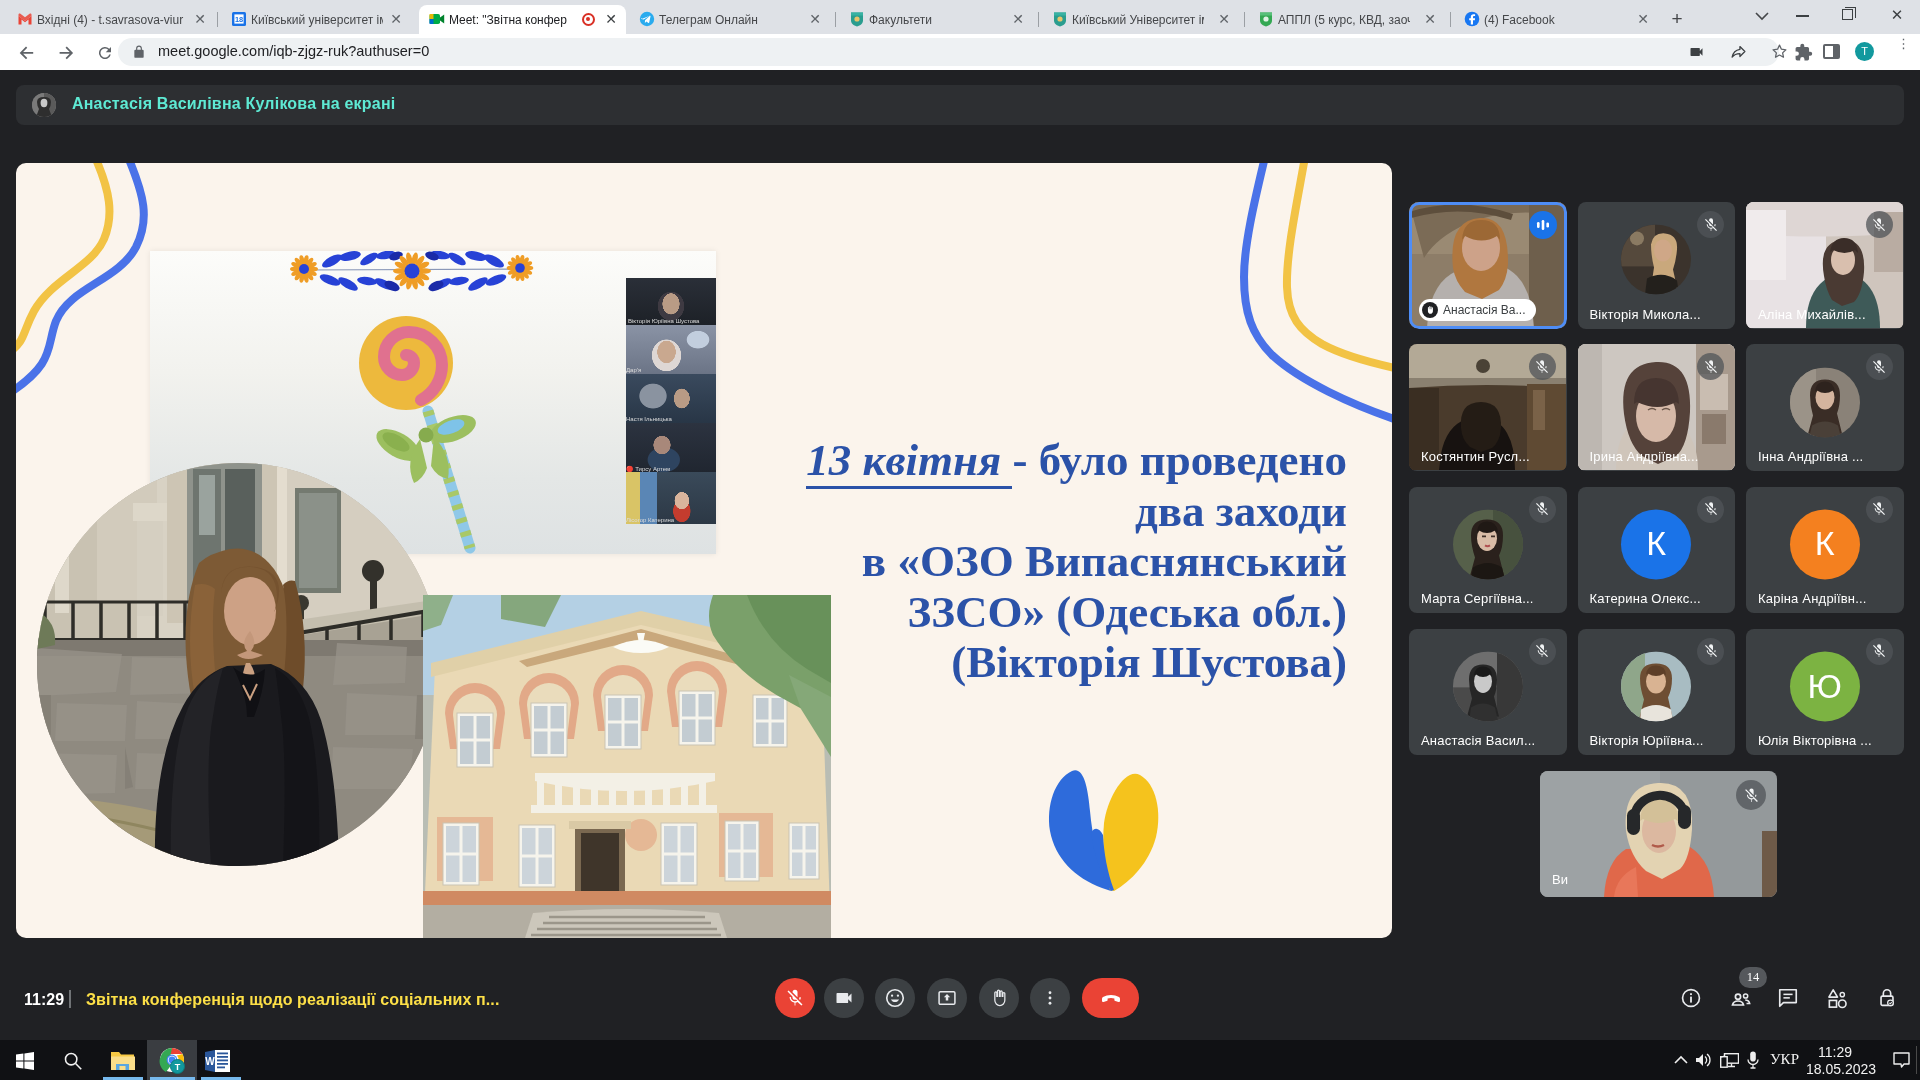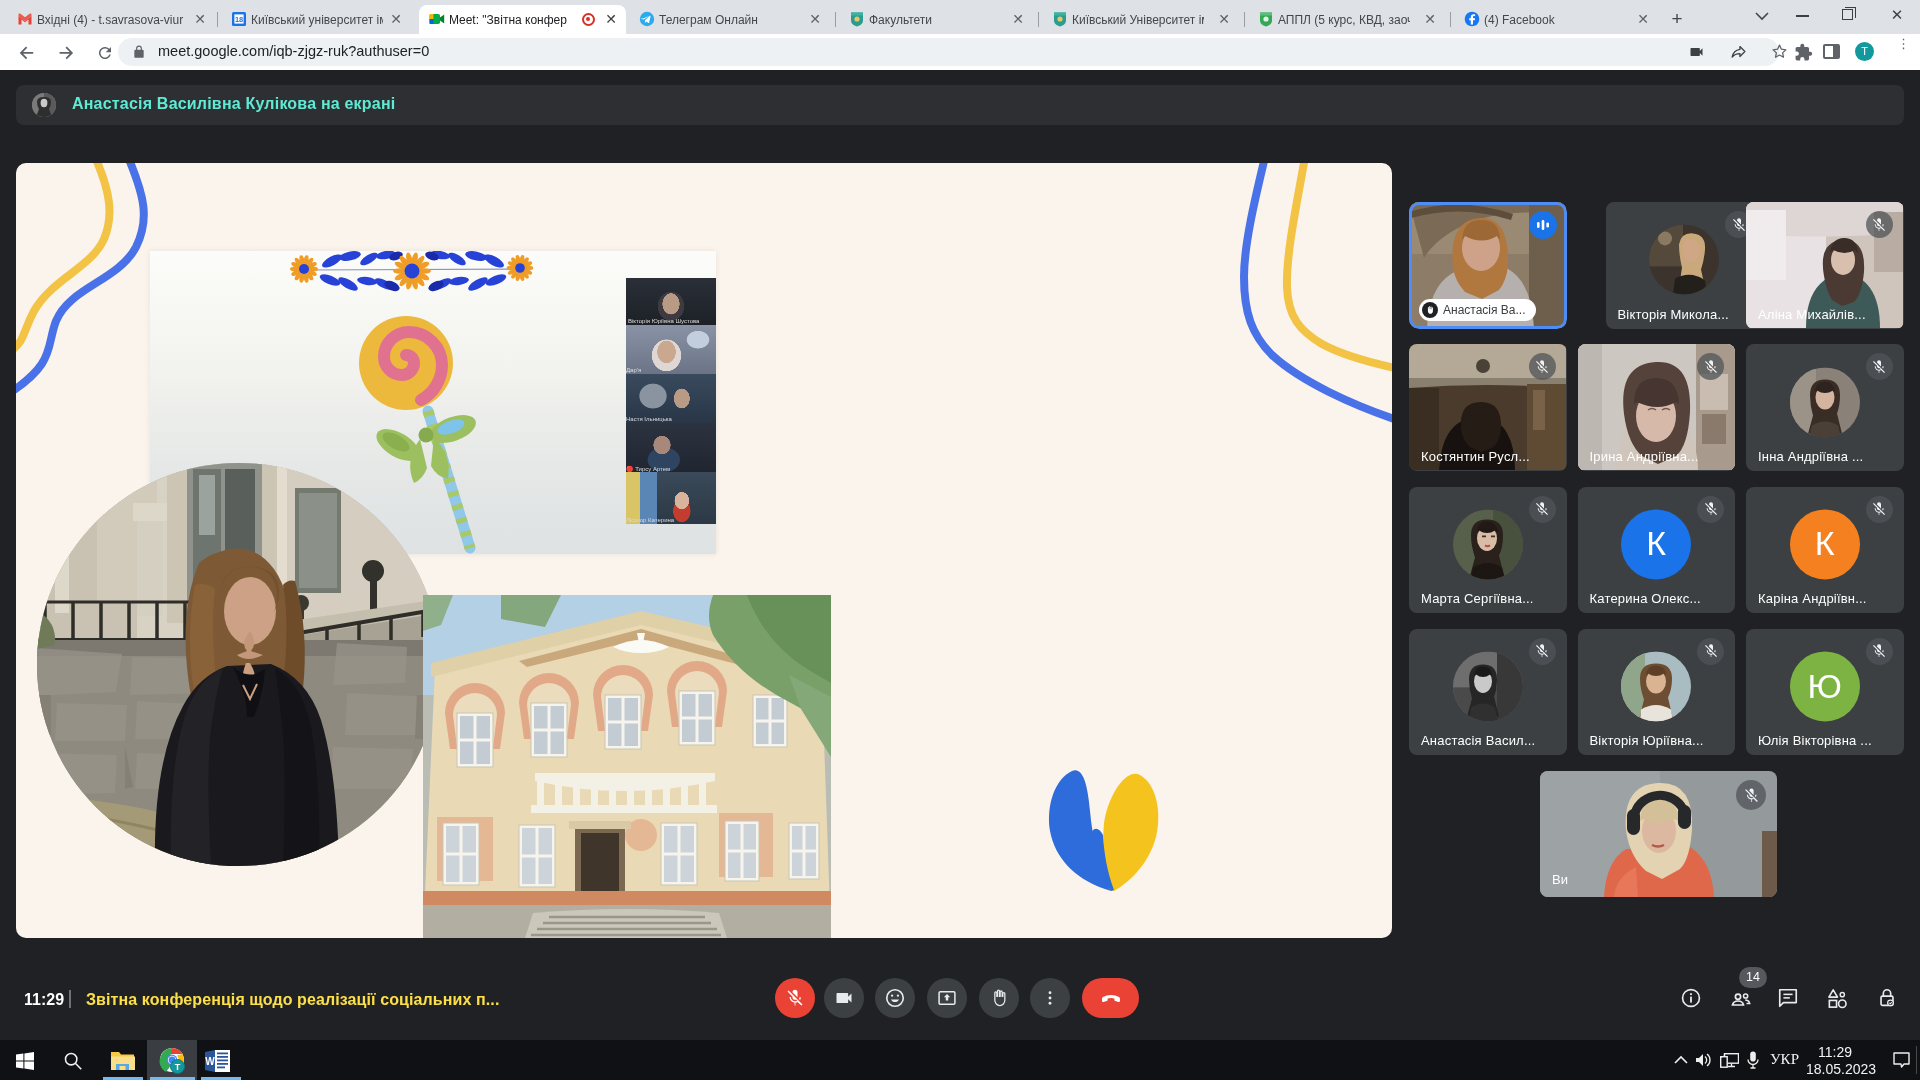--- a/index.html
+++ b/index.html
@@ -450,20 +450,27 @@
           <path d="M110 318 q96 -8 186 0 l8 25 h-202 z" fill="#ccc7bb"></path>
           <path d="M126 322 h156 M120 328 h168 M114 334 h180 M108 340 h190" stroke="#9b968a" stroke-width="2.5"></path>
           <path d="M78 0 h60 l-16 32 l-44 -8 z" fill="#7da06b" opacity=".85"></path>
           <path d="M0 0 h30 l-12 30 L0 36 z" fill="#86a873" opacity=".8"></path>
           <path d="M290 0 h118 v130 l-40 -22 q-52 -26 -78 -68 q-8 -18 0 -40z" fill="#7aa06a"></path>
           <path d="M324 0 q18 48 60 74 l24 14 V0 z" fill="#68915a"></path>
           <path d="M366 80 l42 22 v60 l-30 -48 z" fill="#85a878"></path>
         </svg>
       </div>
 
+      <div style="position:absolute;right:45px;top:272px;width:700px;text-align:right;font-family:'Liberation Serif',serif;font-weight:bold;font-size:45px;line-height:50.5px;color:#2b52a8;letter-spacing:0px;">
+        <span style="font-style:italic;border-bottom:3.5px solid #2b52a8;padding-bottom:1px;">13 квітня&nbsp;</span>- було проведено<br>
+        два заходи<br>
+        в «ОЗО Випаснянський<br>
+        ЗЗСО» (Одеська обл.)<br>
+        (Вікторія Шустова)
+      </div>
 
       <svg style="position:absolute;left:1024px;top:598px;" width="140" height="140" viewBox="0 0 140 140">
         <path d="M32 10 C15 18 6 44 10 70 C15 97 35 117 62 127 L71 130 C58 100 52 74 50 50 C48 28 44 5 32 10 Z" fill="#2e6bdb"></path>
         <path d="M100 14 C116 23 122 50 116 76 C109 102 91 120 74 130 L70 129 C64 106 62 84 64 62 C67 38 85 6 100 14 Z" fill="#f5c31d"></path>
         <path d="M51 72 C54 92 60 112 71 130 L74 129 C67 110 64 92 63 74 C59 66 54 66 51 72 Z" fill="#2e6bdb"></path>
       </svg>
     </div>
     <div id="tiles">
 <div class="tile" style="left:1409px;top:132px;border-radius:10px;">
  <svg width="157" height="126" viewBox="0 0 157 126" preserveAspectRatio="none">
@@ -487,21 +494,21 @@
  </div>
  <div style="position:absolute;left:10px;bottom:8px;height:22px;background:#fff;border-radius:11px;display:flex;align-items:center;padding:0 10px 0 3px;">
   <div style="width:16px;height:16px;border-radius:50%;background:#202124;margin-right:5px;position:relative;">
               <svg width="10" height="10" viewBox="0 0 24 24" style="position:absolute;left:3px;top:3px;">
                 <path d="M7 11.5V5.7a1.2 1.2 0 0 1 2.4 0V10h.8V3.7a1.2 1.2 0 0 1 2.4 0V10h.8V4.7a1.2 1.2 0 0 1 2.4 0V10h.8V6.7a1.2 1.2 0 0 1 2.4 0v8.1c0 3.4-2.7 6.2-6 6.2s-6-2.8-6-6.2v-1.5z" fill="#fff"></path>
               </svg>
             </div>
   <span style="font-size:12px;color:#3c4043;">Анастасія Ва...</span>
  </div>
 </div>
-<div class="tile" style="left:1577.5px;top:132px;margin-left:28px;">
+<div class="tile" style="left:1577.5px;top:132px;">
           <div class="mic">
             <svg width="16" height="16" viewBox="0 0 24 24" style="margin:5.5px;display:block;">
               <path d="M19 11h-1.7c0 .74-.16 1.43-.43 2.05l1.23 1.23c.56-.98.9-2.09.9-3.28zm-4.02.17c0-.06.02-.11.02-.17V5a3 3 0 0 0-6 0v.18l5.98 5.99zM4.27 3L3 4.27l6.01 6.01V11a3 3 0 0 0 3 3c.41 0 .8-.08 1.16-.22l1.66 1.66c-.71.33-1.5.52-2.82.52-2.76 0-5.01-2.3-5.01-5.1H5.5c0 3.41 2.72 6.23 6 6.72V21h1v-3.42c.91-.13 1.77-.45 2.54-.9L19.73 21 21 19.73 4.27 3z" fill="#f1f3f4"></path>
             </svg>
           </div>
  <div class="avatar" style="overflow:hidden;"><svg width="70" height="70" viewBox="0 0 70 70">
   <rect width="70" height="70" fill="#3b332c"></rect>
   <rect x="0" y="0" width="34" height="42" fill="#55493c"></rect>
   <circle cx="16" cy="14" r="7" fill="#8a7a62"></circle>
   <path d="M30 20 q2-12 14-11 q13 1 12 16 q-1 12 -4 20 l4 18 h-26 l3-20 q-3-12 -3-23 z" fill="#c9a87c"></path>
@@ -732,21 +739,21 @@
           <circle cx="12" cy="12" r="9.2" fill="none" stroke="#e8eaed" stroke-width="1.8"></circle>
           <rect x="11" y="10.5" width="2" height="6.5" fill="#e8eaed"></rect>
           <rect x="11" y="6.8" width="2" height="2" fill="#e8eaed"></rect>
         </svg>
       <svg style="position:absolute;left:1729px;top:917px;" width="24" height="24" viewBox="0 0 24 24">
           <circle cx="9" cy="9.8" r="2.6" fill="none" stroke="#e8eaed" stroke-width="1.7"></circle>
           <path d="M3.5 18c.6-2.6 2.9-4 5.5-4s4.9 1.4 5.5 4z" fill="none" stroke="#e8eaed" stroke-width="1.7"></path>
           <circle cx="16.6" cy="9" r="2.1" fill="none" stroke="#e8eaed" stroke-width="1.5"></circle>
           <path d="M16.2 13.1c2.2.1 4 1.3 4.5 3.4h-3.2" fill="none" stroke="#e8eaed" stroke-width="1.5"></path>
         </svg>
-      <div style="position:absolute;left:1739px;top:897px;width:28px;height:21px;border-radius:10.5px;background:#55585c;color:#fff;font-size:12.5px;text-align:center;line-height:21px;">14</div>
+      <div style="position:absolute;left:1739px;top:897px;width:28px;height:21px;border-radius:10.5px;background:#55585c;color:#fff;font-size:12.5px;text-align:center;line-height:21px;font-family:Liberation Serif, serif;">14</div>
       <svg style="position:absolute;left:1777px;top:917px;" width="22" height="22" viewBox="0 0 24 24">
           <path d="M3 3h18v14H7l-4 4z" fill="none" stroke="#e8eaed" stroke-width="1.8" stroke-linejoin="round"></path>
           <rect x="7" y="7.2" width="10" height="1.7" fill="#e8eaed"></rect>
           <rect x="7" y="11" width="7" height="1.7" fill="#e8eaed"></rect>
         </svg>
       <svg style="position:absolute;left:1826px;top:917px;" width="23" height="23" viewBox="0 0 24 24">
           <path d="M7.5 3l4.5 7.5H3z" fill="none" stroke="#e8eaed" stroke-width="1.7" stroke-linejoin="round"></path>
           <rect x="3.5" y="14" width="7.5" height="7" fill="none" stroke="#e8eaed" stroke-width="1.7"></rect>
           <circle cx="17" cy="17.5" r="3.9" fill="none" stroke="#e8eaed" stroke-width="1.7"></circle>
           <circle cx="17" cy="8" r="2.2" fill="none" stroke="#e8eaed" stroke-width="1.5"></circle>

